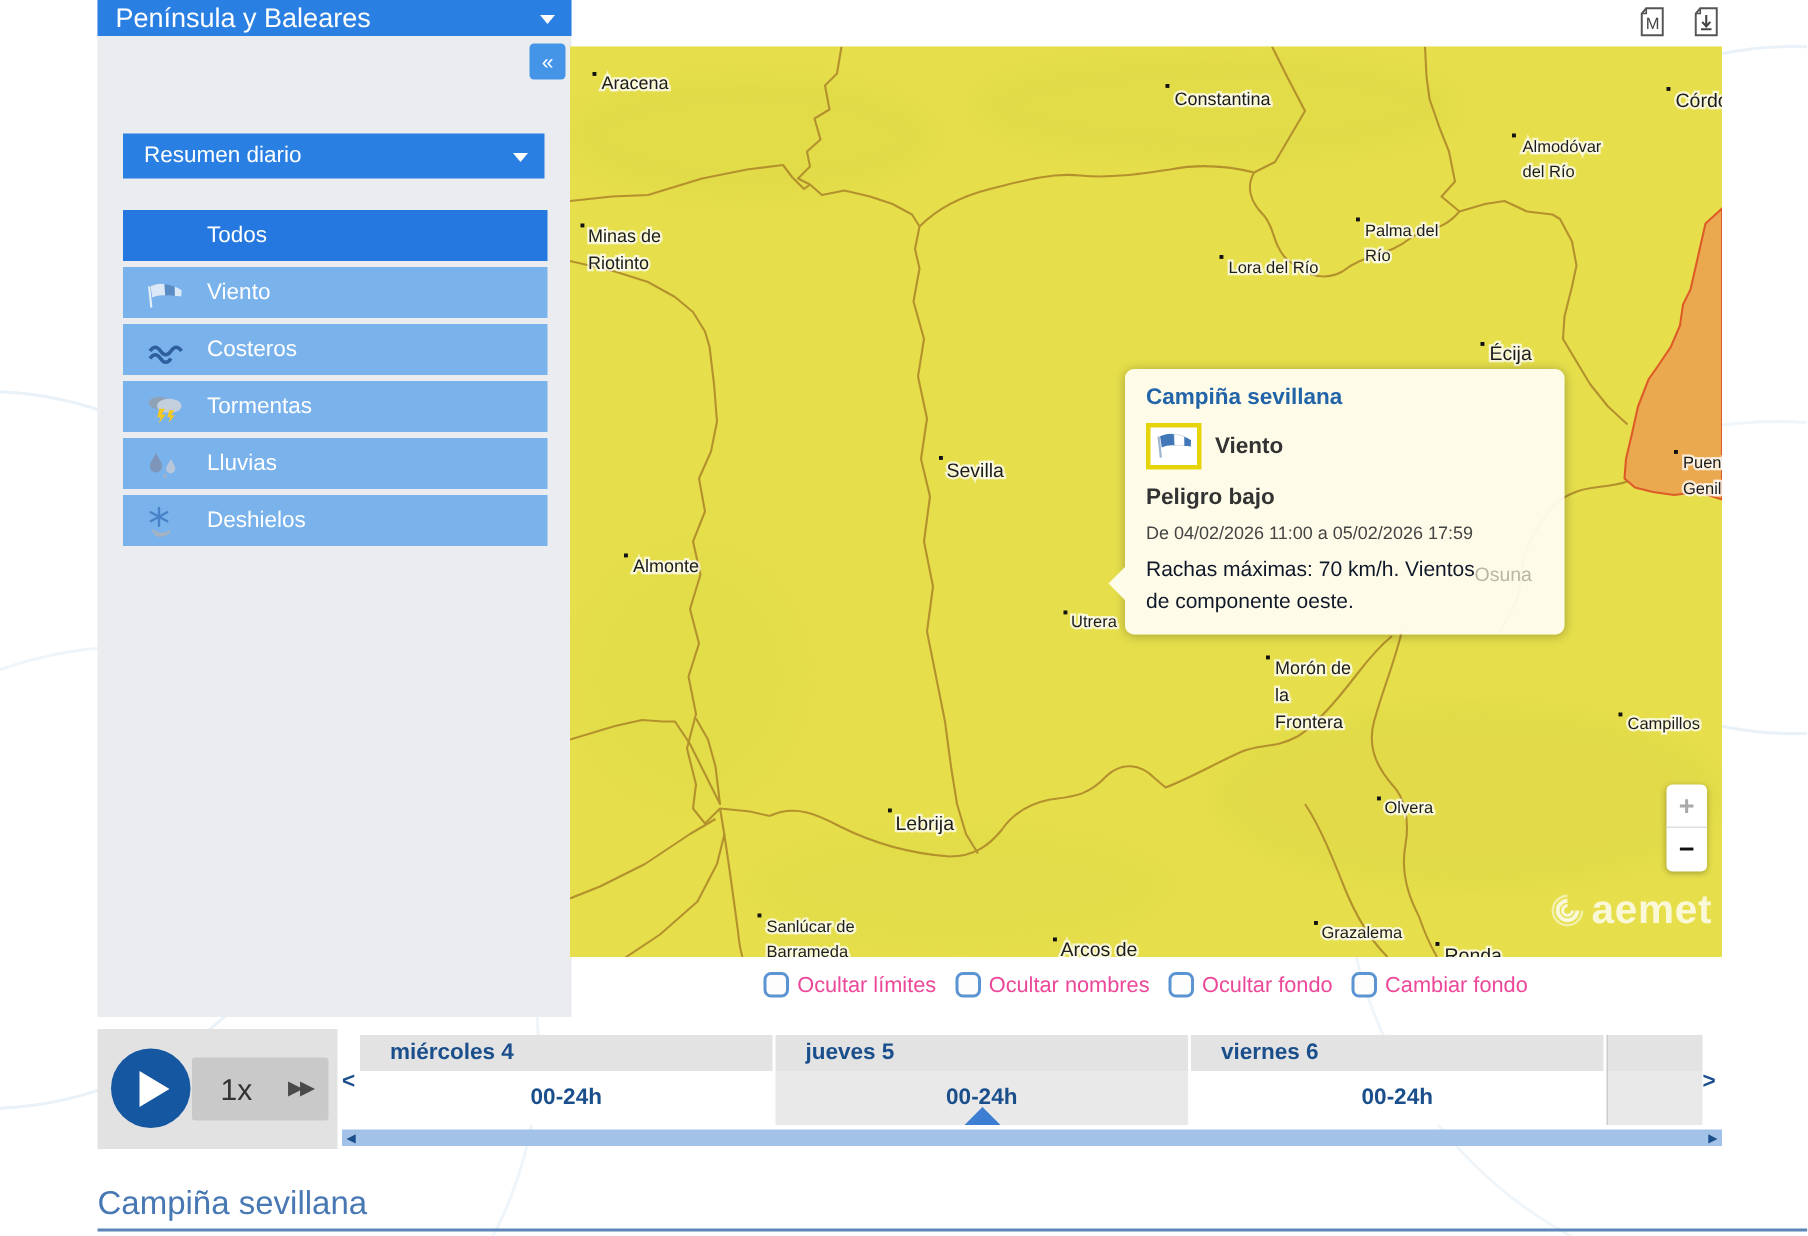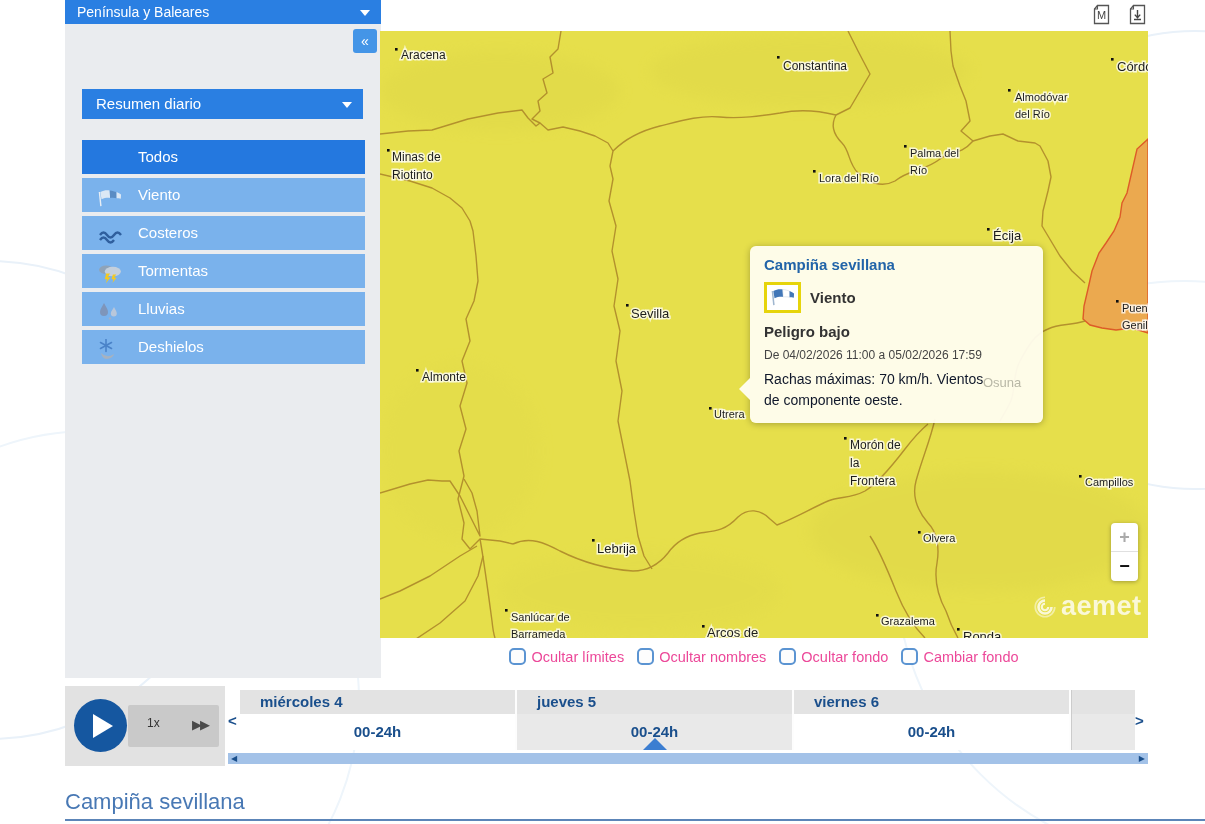--- a/index.html
+++ b/index.html
@@ -10,21 +10,21 @@
   
   .deco{ position:absolute; border:2px solid #e9f1f9; border-radius:50%; pointer-events:none; }
   .deco1{ left:-250px; top:260px; width:480px; height:480px; }
   .deco2{ left:-180px; top:430px; width:540px; height:540px; border-color:#eef5fb;}
   .deco3{ right:-220px; top:30px; width:460px; height:460px; }
   .deco4{ right:-270px; top:280px; width:580px; height:580px; border-color:#eef5fb;}
 
   
   #sidebar-panel{ position:absolute; left:65px; top:0; width:316px; height:678px; background:#eaecef; }
   #region-select{ position:absolute; left:65px; top:0; width:316px; height:24px;
-    background:var(--accent-blue,#2a7fe2); color:#fff; font-size:14px; line-height:24px;
+    background:var(--accent-blue,#2a7fe2); color:#fff; font-size:18px; line-height:24px;
     padding:0 12px; cursor:pointer; }
   .caret{ position:absolute; right:11px; top:50%; margin-top:-2px; width:0; height:0;
     border:5px solid transparent; border-top:6px solid #fff; }
   #collapse-btn{ position:absolute; left:353px; top:29px; width:24px; height:24px;
     background:#4495e7; color:#fff; border:none; border-radius:3px; font-size:14px;
     line-height:22px; text-align:center; cursor:pointer; font-family:inherit; }
   #summary-select{ position:absolute; left:82px; top:89px; width:281px; height:30px;
     background:var(--accent-blue,#2a7fe2); color:#fff; font-size:15px; line-height:30px;
     padding:0 14px; cursor:pointer; }
   #filter-list{ position:absolute; left:82px; top:140px; width:283px; }
@@ -83,21 +83,21 @@
   .cb-label{ font-size:14.5px; color:#ec4899; }
 
   
   #player{ position:absolute; left:65px; top:686px; width:160px; height:80px; background:#e2e2e2; }
   #play-btn{ position:absolute; left:9px; top:13px; width:53px; height:53px; border-radius:50%;
     background:#1557a0; border:none; cursor:pointer; }
   .play-tri{ display:block; margin-left:19px; width:0; height:0;
     border-top:12px solid transparent; border-bottom:12px solid transparent; border-left:20px solid #fff; }
   #speed-box{ position:absolute; left:63px; top:19px; width:91px; height:42px;
     background:#c9c9c9; border-radius:2px; cursor:pointer; }
-  #speed-label{ position:absolute; left:19px; top:11px; font-size:12px; color:#333; }
+  #speed-label{ position:absolute; left:19px; top:11px; font-size:20px; color:#333; }
   #ff-icon{ position:absolute; right:11px; top:12px; font-size:13px; color:#4a4a4a; letter-spacing:-2px; }
 
   #timeline{ position:absolute; left:228px; top:686px; width:920px; height:80px; }
   #tl-prev{ position:absolute; left:0; top:26px; width:12px; color:#1a4f8c; font-weight:bold;
     font-size:15px; cursor:pointer; }
   #tl-next{ position:absolute; right:1px; top:26px; width:12px; color:#1a4f8c; font-weight:bold;
     font-size:15px; cursor:pointer; }
   #tl-table{ position:absolute; left:12px; top:4px; width:897px; display:flex; }
   .tl-col{ width:277px; flex:none; border-right:2px solid #fdfdfd; }
   .tl-col.filler{ width:64px; border-right:none; border-left:1px solid #ccc; }

